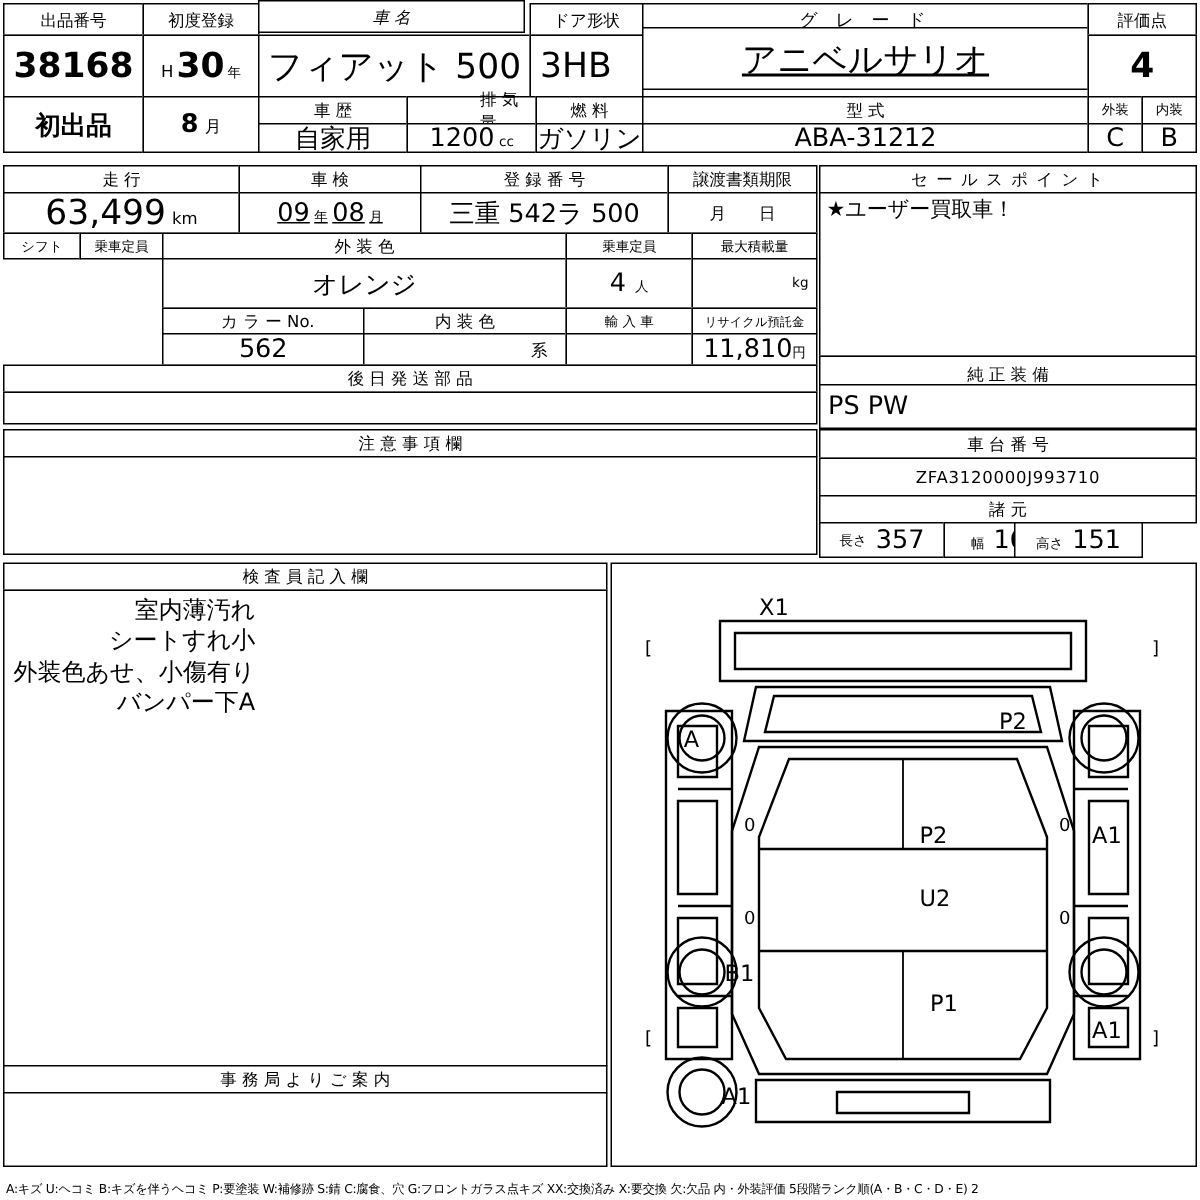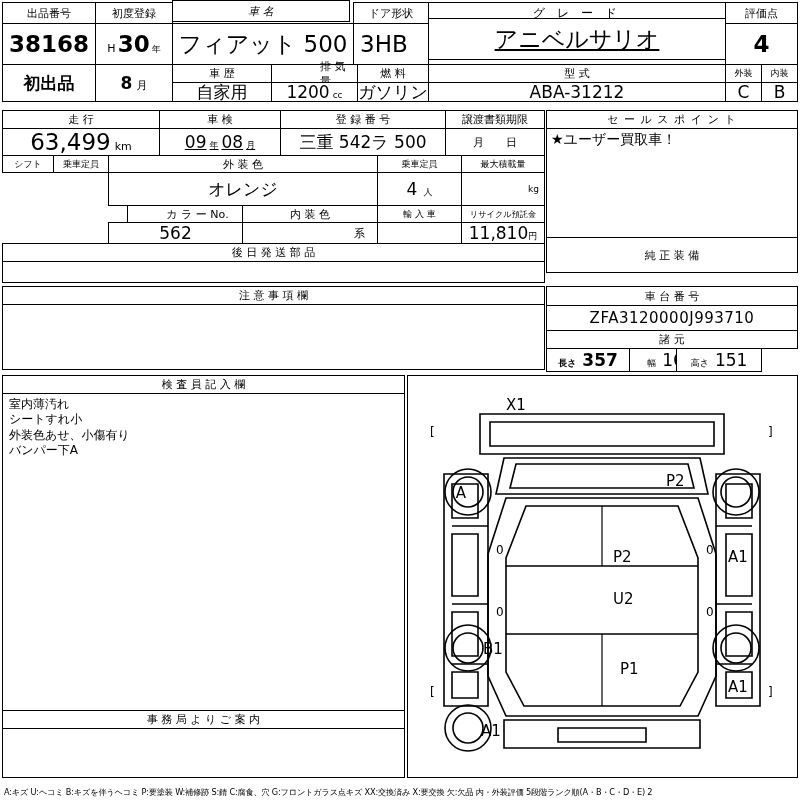--- a/index.html
+++ b/index.html
@@ -40,23 +40,23 @@
   }
   svg { display: block; }
 
   .legend {
     position: absolute;
     left: 4px; bottom: 2px;
     font-size: 8.2px;
     letter-spacing: -0.2px;
     white-space: nowrap;
   }
-  .memoline { line-height: 1.28; font-size: 12px; }
+  .memoline { line-height: 1.28; font-size: 16px; text-align: right; }
   .salespt { font-size: 14px; }
-  .vin { font-size: 15px; letter-spacing: 0.5px; }
+  .vin { font-size: 11px; letter-spacing: 0.5px; }
 </style>
 </head>
 <body>
 
 <div class="sheet">
 
   <div class="cellbox" style="left:2px;top:2px;width:94px;height:22px;">
     <span class="lbl">出品番号</span>
   </div>
   <div class="cellbox" style="left:2px;top:23px;width:94px;height:42px;">
@@ -218,21 +218,21 @@
     </div>
   </div>
 
   <div class="cellbox" style="left:461px;top:155px;width:84px;height:18px;">
     <span class="xs">最大積載量</span>
   </div>
   <div class="cellbox" style="left:461px;top:172px;width:84px;height:34px;justify-content:flex-end;padding-right:5px;">
     <span class="xs">kg</span>
   </div>
 
-  <div class="cellbox" style="left:108px;top:205px;width:141px;height:18px;margin-left:19px;">
+  <div class="cellbox" style="left:108px;top:205px;width:141px;height:18px;">
     <span class="lbl">カ ラ ー No.</span>
   </div>
   <div class="cellbox" style="left:108px;top:222px;width:135px;height:22px;">
     <span class="mid">562</span>
   </div>
 
   <div class="cellbox" style="left:242px;top:205px;width:136px;height:18px;">
     <span class="lbl">内 装 色</span>
   </div>
   <div class="cellbox" style="left:242px;top:222px;width:136px;height:22px;justify-content:flex-end;padding-right:12px;">
@@ -281,36 +281,39 @@
   </div>
   <div class="cellbox" style="left:2px;top:728px;width:403px;height:50px;"></div>
 
   <div class="cellbox" style="left:546px;top:110px;width:252px;height:19px;">
     <span class="hdrlbl">セ ー ル ス ポ イ ン ト</span>
   </div>
   <div class="cellbox" style="left:546px;top:128px;width:252px;height:110px;align-items:flex-start;justify-content:flex-start;padding:2px 4px;">
     <span class="salespt">★ユーザー買取車！</span>
   </div>
 
-  <div class="cellbox" style="left:546px;top:237px;width:252px;height:36px;">
+  <div class="cellbox" style="left:546px;top:237px;width:252px;height:24px;">
     <span class="lbl">純 正 装 備</span>
+  </div>
+  <div class="cellbox" style="left:546px;top:256px;width:252px;height:30px;align-items:center;justify-content:flex-start;padding-left:5px;">
+    <span class="mid">PS PW</span>
   </div>
 
   <div class="cellbox" style="left:546px;top:286px;width:252px;height:20px;">
     <span class="lbl">車 台 番 号</span>
   </div>
   <div class="cellbox" style="left:546px;top:305px;width:252px;height:26px;">
     <span class="vin">ZFA3120000J993710</span>
   </div>
 
   <div class="cellbox" style="left:546px;top:330px;width:252px;height:19px;">
     <span class="lbl">諸 元</span>
   </div>
   <div class="cellbox" style="left:546px;top:348px;width:84px;height:24px;">
-    <div style="display:flex;align-items:flex-end;font-weight:bold;">
+    <div style="display:flex;align-items:center;">
       <span class="xs">長さ</span>
       <span class="mid" style="margin-left:6px;">357</span>
     </div>
   </div>
   <div class="cellbox" style="left:629px;top:348px;width:84px;height:24px;">
     <div style="display:flex;align-items:baseline;">
       <span class="xs">幅</span>
       <span class="mid" style="margin-left:6px;">162</span>
     </div>
   </div>

